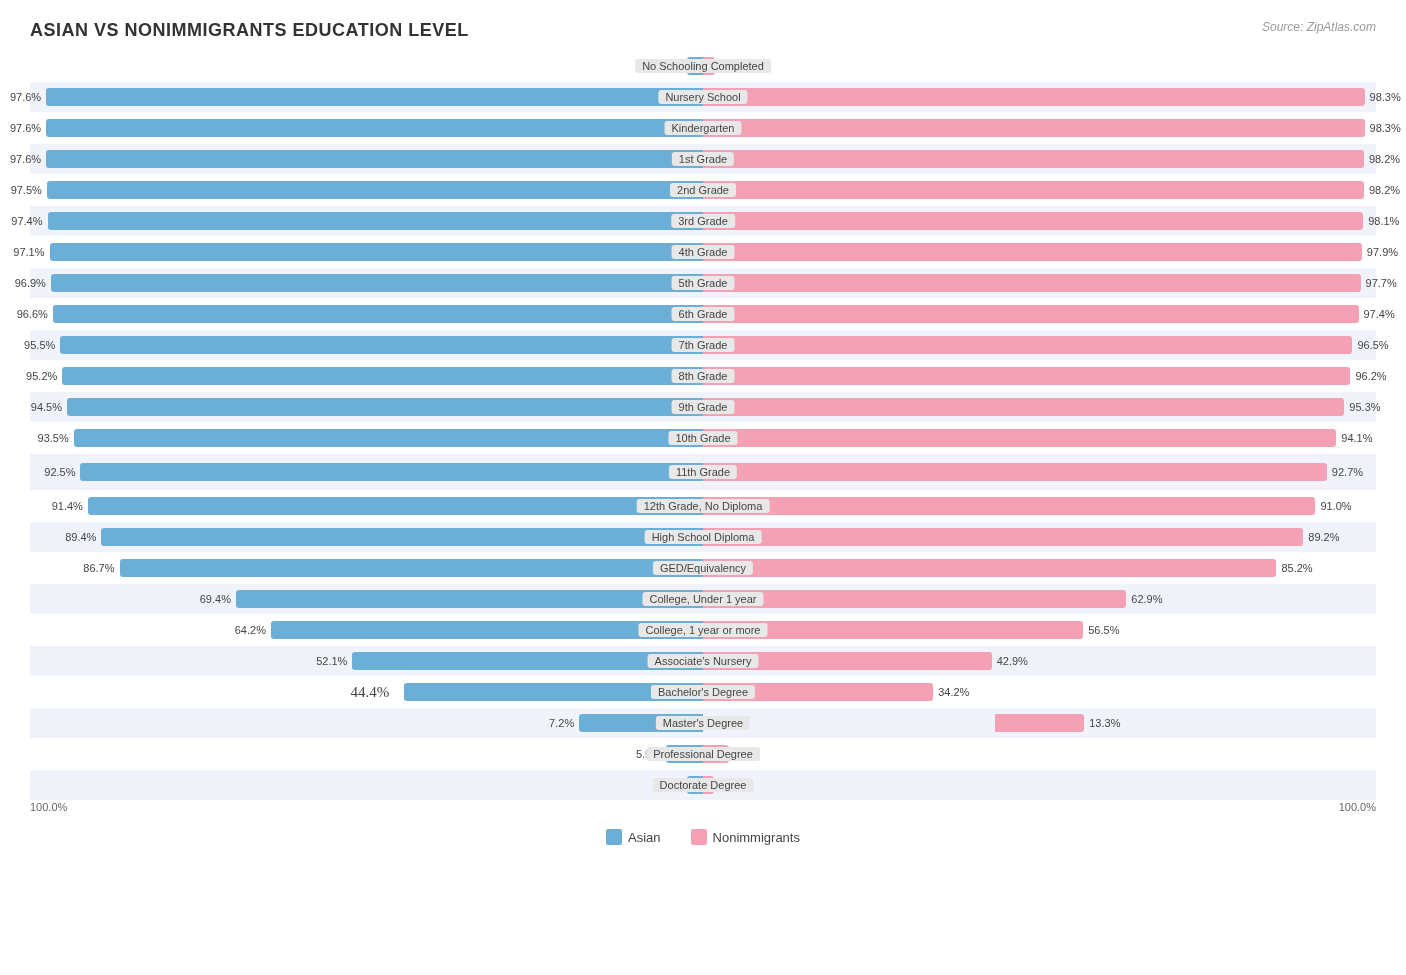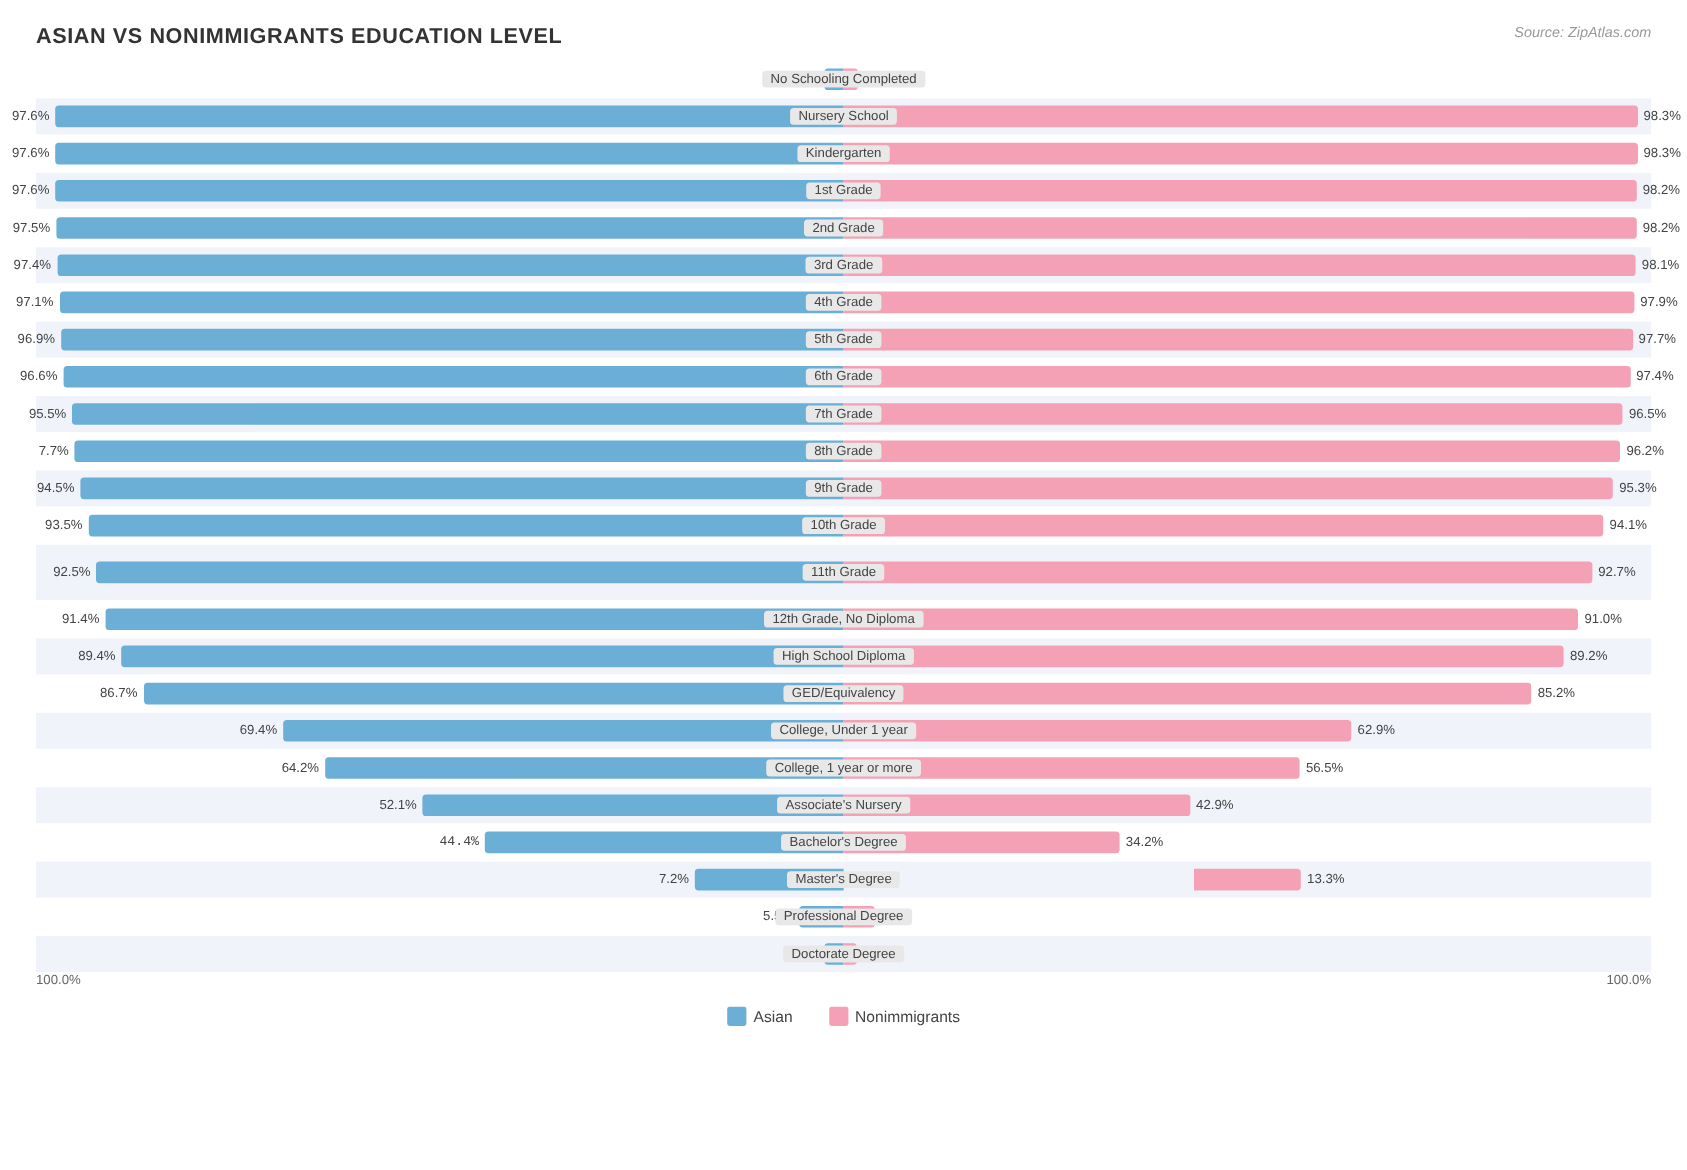--- a/index.html
+++ b/index.html
@@ -199,21 +199,21 @@
         <div style="position: absolute; left: 50%; top: 50%; transform: translate(-50%, -50%); background: rgb(232, 232, 232); border-radius: 3px; padding: 1px 7px; font-size: 11px; color: rgb(68, 68, 68); white-space: nowrap; z-index: 10; font-family: Arial, sans-serif;">7th Grade</div>
         <div style="width: 50%; height: 100%; display: flex; align-items: center; justify-content: flex-start; position: relative; overflow: visible;">
           <div style="background: rgb(244, 160, 181); height: 18px; width: 96.5%; border-radius: 0px 3px 3px 0px; position: relative; display: flex; align-items: center;">
             <span style="position: absolute; left: 100%; padding-left: 5px; font-size: 11px; color: rgb(68, 68, 68); white-space: nowrap; font-family: Arial, sans-serif;">96.5%</span>
           </div>
         </div>
       </div>
       <div style="display: flex; align-items: center; height: 30px; position: relative; background: rgb(255, 255, 255); margin-bottom: 1px;">
         <div style="width: 50%; height: 100%; display: flex; align-items: center; justify-content: flex-end; position: relative; overflow: visible;">
           <div style="background: rgb(107, 174, 214); height: 18px; width: 95.2%; border-radius: 3px 0px 0px 3px; position: relative; display: flex; align-items: center;">
-            <span style="position: absolute; right: 100%; padding-right: 5px; font-size: 11px; color: rgb(68, 68, 68); white-space: nowrap; font-family: Arial, sans-serif;">7.7%</span>
+            <span style="position: absolute; right: 100%; padding-right: 5px; font-size: 11px; color: rgb(68, 68, 68); white-space: nowrap; font-family: Arial, sans-serif;">95.2%</span>
           </div>
         </div>
         <div style="position: absolute; left: 50%; top: 50%; transform: translate(-50%, -50%); background: rgb(232, 232, 232); border-radius: 3px; padding: 1px 7px; font-size: 11px; color: rgb(68, 68, 68); white-space: nowrap; z-index: 10; font-family: Arial, sans-serif;">8th Grade</div>
         <div style="width: 50%; height: 100%; display: flex; align-items: center; justify-content: flex-start; position: relative; overflow: visible;">
           <div style="background: rgb(244, 160, 181); height: 18px; width: 96.2%; border-radius: 0px 3px 3px 0px; position: relative; display: flex; align-items: center;">
             <span style="position: absolute; left: 100%; padding-left: 5px; font-size: 11px; color: rgb(68, 68, 68); white-space: nowrap; font-family: Arial, sans-serif;">96.2%</span>
           </div>
         </div>
       </div>
       <div style="display: flex; align-items: center; height: 30px; position: relative; background: rgb(240, 244, 250); margin-bottom: 1px;">
@@ -235,21 +235,21 @@
             <span style="position: absolute; right: 100%; padding-right: 5px; font-size: 11px; color: rgb(68, 68, 68); white-space: nowrap; font-family: Arial, sans-serif;">93.5%</span>
           </div>
         </div>
         <div style="position: absolute; left: 50%; top: 50%; transform: translate(-50%, -50%); background: rgb(232, 232, 232); border-radius: 3px; padding: 1px 7px; font-size: 11px; color: rgb(68, 68, 68); white-space: nowrap; z-index: 10; font-family: Arial, sans-serif;">10th Grade</div>
         <div style="width: 50%; height: 100%; display: flex; align-items: center; justify-content: flex-start; position: relative; overflow: visible;">
           <div style="background: rgb(244, 160, 181); height: 18px; width: 94.1%; border-radius: 0px 3px 3px 0px; position: relative; display: flex; align-items: center;">
             <span style="position: absolute; left: 100%; padding-left: 5px; font-size: 11px; color: rgb(68, 68, 68); white-space: nowrap; font-family: Arial, sans-serif;">94.1%</span>
           </div>
         </div>
       </div>
-      <div style="display: flex; align-items: center; height: 46px; position: relative; background: rgb(240, 244, 250); margin-bottom: 1px;">
+      <div style="display: flex; align-items: center; height: 36px; position: relative; background: rgb(240, 244, 250); margin-bottom: 1px;">
         <div style="width: 50%; height: 100%; display: flex; align-items: center; justify-content: flex-end; position: relative; overflow: visible;">
           <div style="background: rgb(107, 174, 214); height: 18px; width: 92.5%; border-radius: 3px 0px 0px 3px; position: relative; display: flex; align-items: center;">
             <span style="position: absolute; right: 100%; padding-right: 5px; font-size: 11px; color: rgb(68, 68, 68); white-space: nowrap; font-family: Arial, sans-serif;">92.5%</span>
           </div>
         </div>
         <div style="position: absolute; left: 50%; top: 50%; transform: translate(-50%, -50%); background: rgb(232, 232, 232); border-radius: 3px; padding: 1px 7px; font-size: 11px; color: rgb(68, 68, 68); white-space: nowrap; z-index: 10; font-family: Arial, sans-serif;">11th Grade</div>
         <div style="width: 50%; height: 100%; display: flex; align-items: center; justify-content: flex-start; position: relative; overflow: visible;">
           <div style="background: rgb(244, 160, 181); height: 18px; width: 92.7%; border-radius: 0px 3px 3px 0px; position: relative; display: flex; align-items: center;">
             <span style="position: absolute; left: 100%; padding-left: 5px; font-size: 11px; color: rgb(68, 68, 68); white-space: nowrap; font-family: Arial, sans-serif;">92.7%</span>
           </div>
@@ -329,21 +329,21 @@
         <div style="position: absolute; left: 50%; top: 50%; transform: translate(-50%, -50%); background: rgb(232, 232, 232); border-radius: 3px; padding: 1px 7px; font-size: 11px; color: rgb(68, 68, 68); white-space: nowrap; z-index: 10; font-family: Arial, sans-serif;">Associate's Nursery</div>
         <div style="width: 50%; height: 100%; display: flex; align-items: center; justify-content: flex-start; position: relative; overflow: visible;">
           <div style="background: rgb(244, 160, 181); height: 18px; width: 42.9%; border-radius: 0px 3px 3px 0px; position: relative; display: flex; align-items: center;">
             <span style="position: absolute; left: 100%; padding-left: 5px; font-size: 11px; color: rgb(68, 68, 68); white-space: nowrap; font-family: Arial, sans-serif;">42.9%</span>
           </div>
         </div>
       </div>
       <div style="display: flex; align-items: center; height: 30px; position: relative; background: rgb(255, 255, 255); margin-bottom: 1px;">
         <div style="width: 50%; height: 100%; display: flex; align-items: center; justify-content: flex-end; position: relative; overflow: visible;">
           <div style="background: rgb(107, 174, 214); height: 18px; width: 44.4%; border-radius: 3px 0px 0px 3px; position: relative; display: flex; align-items: center;">
-            <span style="position: absolute; right: 100%; padding-right: 5px; font-size: 11px; color: rgb(68, 68, 68); white-space: nowrap; font-family: Liberation Mono, monospace;">44.4%</span>
+            <span style="position: absolute; right: 100%; padding-right: 15px; font-size: 15px; color: rgb(68, 68, 68); white-space: nowrap; font-family: Liberation Serif, serif;">44.4%</span>
           </div>
         </div>
         <div style="position: absolute; left: 50%; top: 50%; transform: translate(-50%, -50%); background: rgb(232, 232, 232); border-radius: 3px; padding: 1px 7px; font-size: 11px; color: rgb(68, 68, 68); white-space: nowrap; z-index: 10; font-family: Arial, sans-serif;">Bachelor's Degree</div>
         <div style="width: 50%; height: 100%; display: flex; align-items: center; justify-content: flex-start; position: relative; overflow: visible;">
           <div style="background: rgb(244, 160, 181); height: 18px; width: 34.2%; border-radius: 0px 3px 3px 0px; position: relative; display: flex; align-items: center;">
             <span style="position: absolute; left: 100%; padding-left: 5px; font-size: 11px; color: rgb(68, 68, 68); white-space: nowrap; font-family: Arial, sans-serif;">34.2%</span>
           </div>
         </div>
       </div>
       <div style="display: flex; align-items: center; height: 30px; position: relative; background: rgb(240, 244, 250); margin-bottom: 1px;">

